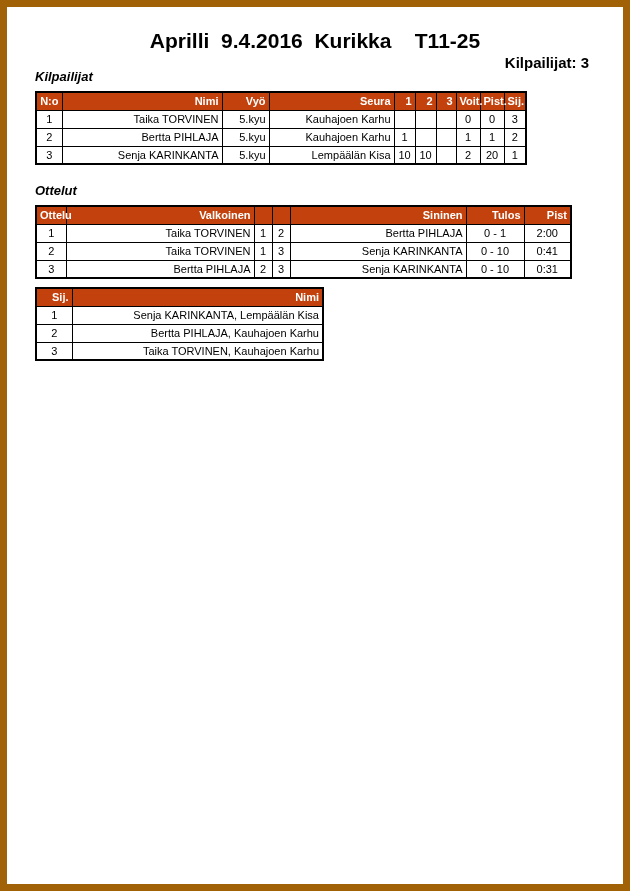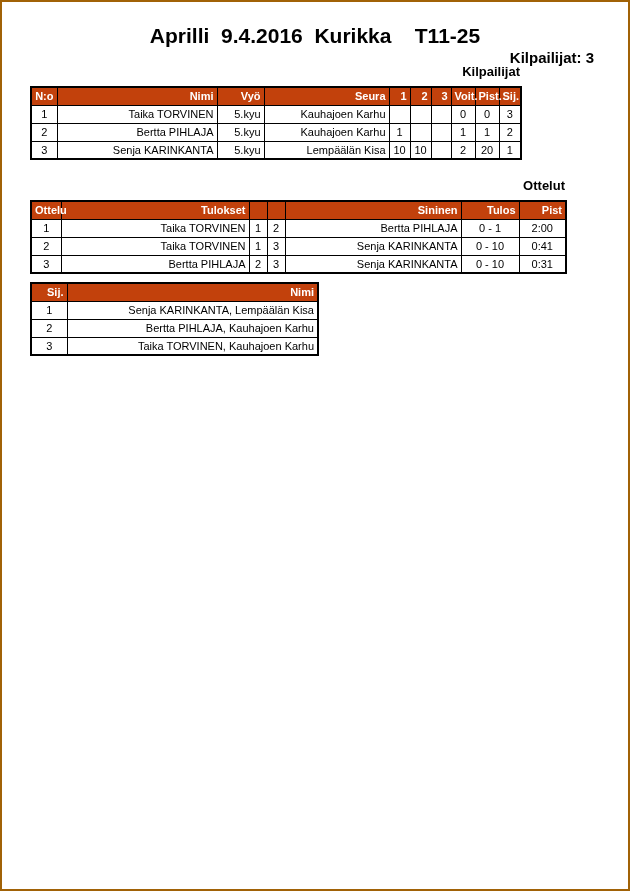--- a/index.html
+++ b/index.html
@@ -3,21 +3,21 @@
 <meta charset="utf-8">
 <style>
   * { margin: 0; padding: 0; box-sizing: border-box; }
   html, body { background: #fff; }
   body { font-family: "Liberation Sans", sans-serif; color: #000; }
   .page {
     position: relative;
     width: 630px;
     height: 891px;
     background: #ffffff;
-    border: 2px solid #a16207;
+    border: 7px solid #a16207;
     overflow: hidden;
   }
   .title {
     position: absolute;
     top: 22px;
     left: 0;
     width: 100%;
     text-align: center;
     font-size: 21px;
     font-weight: bold;
@@ -28,24 +28,25 @@
     top: 47px;
     right: 34px;
     font-size: 15px;
     font-weight: bold;
   }
   .section { position: absolute; }
   .sec-competitors { top: 62px;  left: 28px; width: 490px; }
   .sec-matches     { top: 176px; left: 28px; width: 535px; }
   .sec-results     { top: 280px; left: 28px; width: 287px; }
   .section-heading {
-    text-align: right;
+    text-align: left;
     font-size: 13px;
     font-weight: bold;
     margin-bottom: 7px;
+    font-style: italic;
   }
   table.tbl {
     border-collapse: collapse;
     table-layout: fixed;
     width: 100%;
     border: 2px solid #000;
   }
   .tbl th, .tbl td {
     border: 1px solid #000;
     font-size: 11px;
@@ -151,21 +152,21 @@
           <col style="width:188px">
           <col style="width:18px">
           <col style="width:18px">
         <col style="width:176px">
           <col style="width:58px">
           <col style="width:47px">
       </colgroup>
       <thead>
         <tr>
           <th>Ottelu</th>
-          <th>Tulokset</th>
+          <th>Valkoinen</th>
           <th></th>
           <th></th>
           <th>Sininen</th>
           <th>Tulos</th>
           <th>Pist</th>
         </tr>
       </thead>
       <tbody>
         <tr>
           <td class="ac">1</td>

